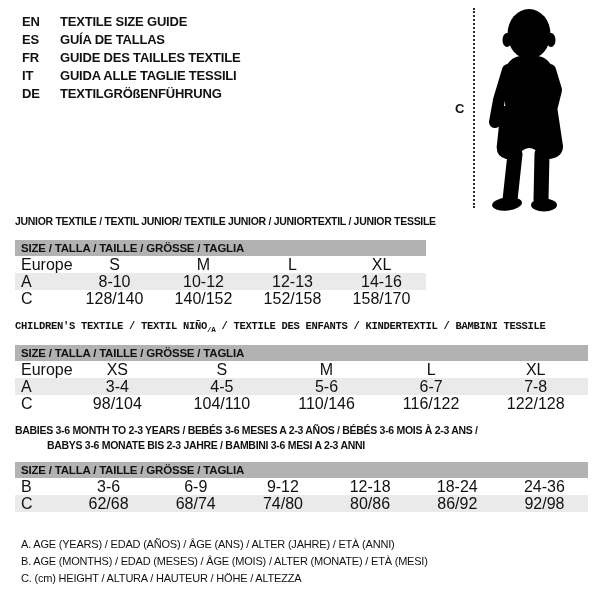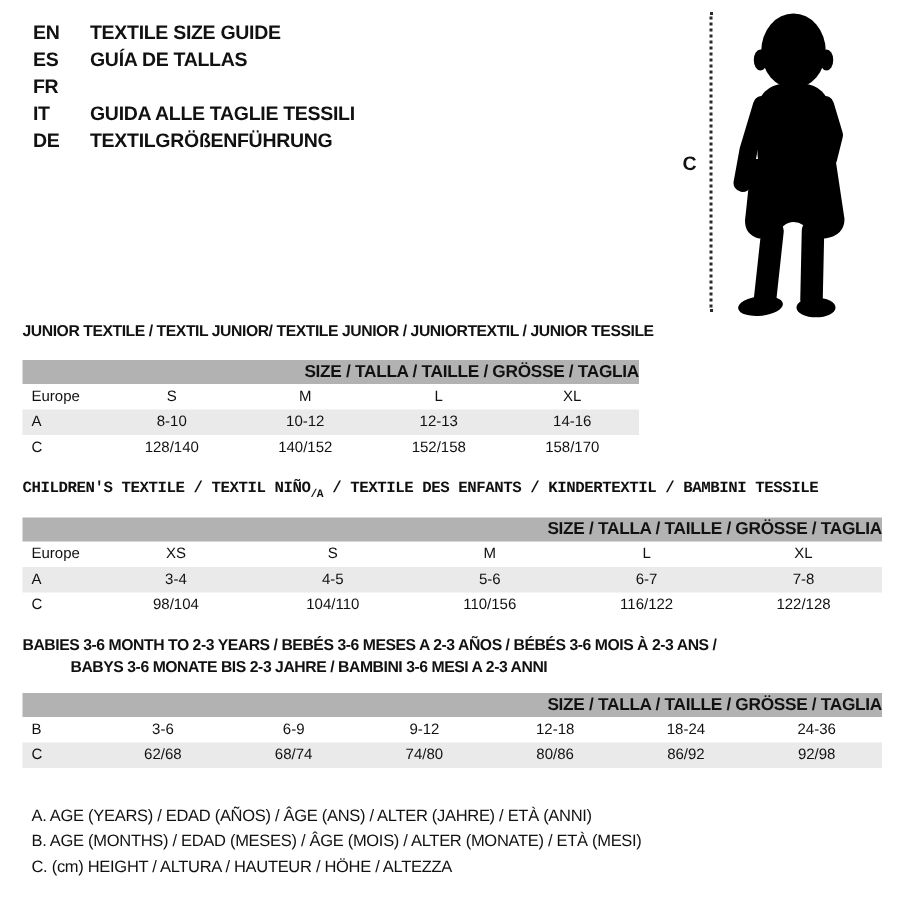--- a/index.html
+++ b/index.html
@@ -17,22 +17,22 @@
   .lang-code { width:38px; }
 
   
   .height-line { position:absolute; left:473px; top:8px; height:200px; width:0; border-left:2px dotted #2a2a2a; }
   .height-label { position:absolute; left:455px; top:101px; font-size:13px; font-weight:700; }
   .silhouette { position:absolute; left:482px; top:8px; }
 
   
   .tbl-title { position:absolute; font-size:10.5px; font-weight:700; letter-spacing:-0.3px; white-space:nowrap; }
   .size-table { position:absolute; }
-  .band { height:16px; line-height:16px; font-size:11.5px; font-weight:700; padding-left:6px; letter-spacing:-0.2px;text-align:right; }
-  .trow { display:flex; height:17px; line-height:17px; font-size:10px; font-weight:400; }
+  .band { height:16px; line-height:16px; font-size:11.5px; font-weight:700; padding-left:6px; letter-spacing:-0.2px; }
+  .trow { display:flex; height:17px; line-height:17px; font-size:16px; font-weight:400;justify-content:center; }
   .trow .lbl { padding-left:6px; box-sizing:border-box; }
   .t1 .lbl { width:55px; }
   .t2 .lbl, .t3 .lbl { width:50px; }
   .trow .cell { flex:1; text-align:center; }
 
   
   .legend { position:absolute; left:21px; top:536px; }
   .legend-line { line-height:17px; font-size:11px; font-weight:400; letter-spacing:-0.2px; white-space:nowrap; }
 
   .sub { font-size:7.5px; vertical-align:sub; }
@@ -44,20 +44,21 @@
     <div class="lang-row">
       <span class="lang-code">EN</span>
       <span class="lang-label">TEXTILE SIZE GUIDE</span>
     </div>
     <div class="lang-row">
       <span class="lang-code">ES</span>
       <span class="lang-label">GUÍA DE TALLAS</span>
     </div>
     <div class="lang-row">
       <span class="lang-code">FR</span>
+      <span class="lang-label">GUIDE DES TAILLES TEXTILE</span>
     </div>
     <div class="lang-row">
       <span class="lang-code">IT</span>
       <span class="lang-label">GUIDA ALLE TAGLIE TESSILI</span>
     </div>
     <div class="lang-row">
       <span class="lang-code">DE</span>
       <span class="lang-label">TEXTILGRÖßENFÜHRUNG</span>
     </div>
   </div>
@@ -127,21 +128,21 @@
         <span class="cell">3-4</span>
         <span class="cell">4-5</span>
         <span class="cell">5-6</span>
         <span class="cell">6-7</span>
         <span class="cell">7-8</span>
       </div>
       <div class="trow">
         <span class="lbl">C</span>
         <span class="cell">98/104</span>
         <span class="cell">104/110</span>
-        <span class="cell">110/156</span>
+        <span class="cell">110/146</span>
         <span class="cell">116/122</span>
         <span class="cell">122/128</span>
       </div>
     </div>
 </div>
 
 <div class="tbl-title" style="left:15px; top:424px;">BABIES 3-6 MONTH TO 2-3 YEARS / BEBÉS 3-6 MESES A 2-3 AÑOS / BÉBÉS 3-6 MOIS À 2-3 ANS /</div>
 <div class="tbl-title" style="left:15px; top:439px;padding-left:32px;">BABYS 3-6 MONATE BIS 2-3 JAHRE / BAMBINI 3-6 MESI A 2-3 ANNI</div>
 <div class="size-table t3" style="left:15px; top:462px; width:573px;">
   <div class="band" style="background: rgb(178, 178, 178);">SIZE / TALLA / TAILLE / GRÖSSE / TAGLIA</div>

